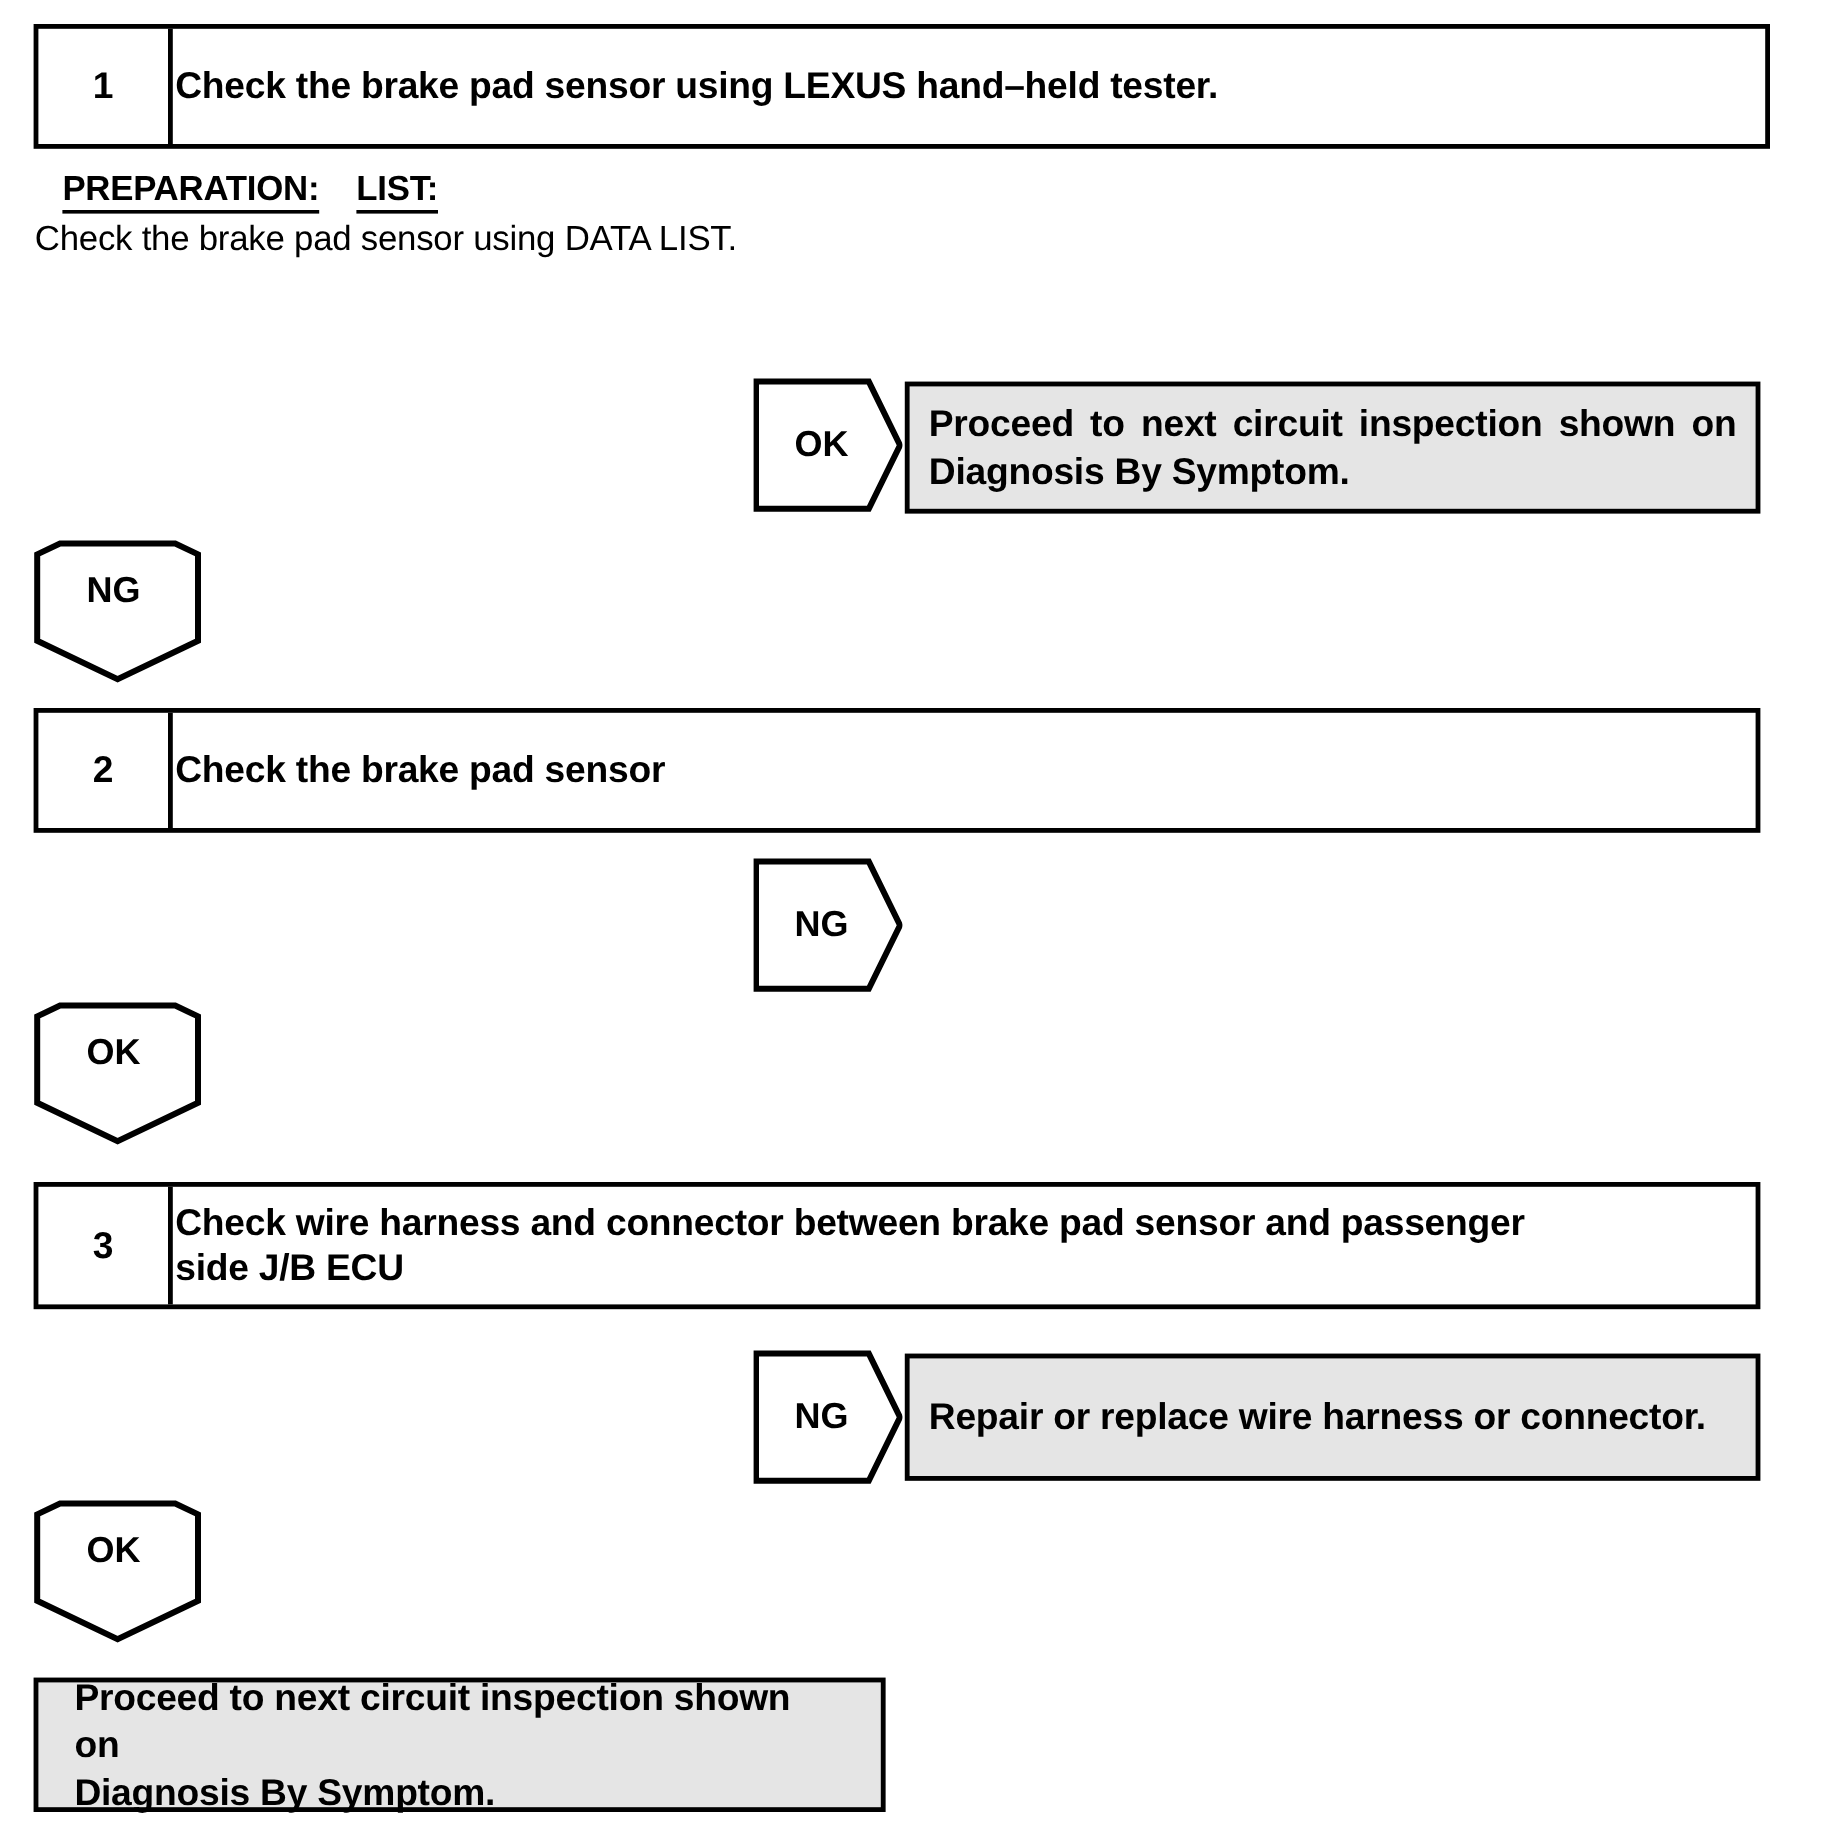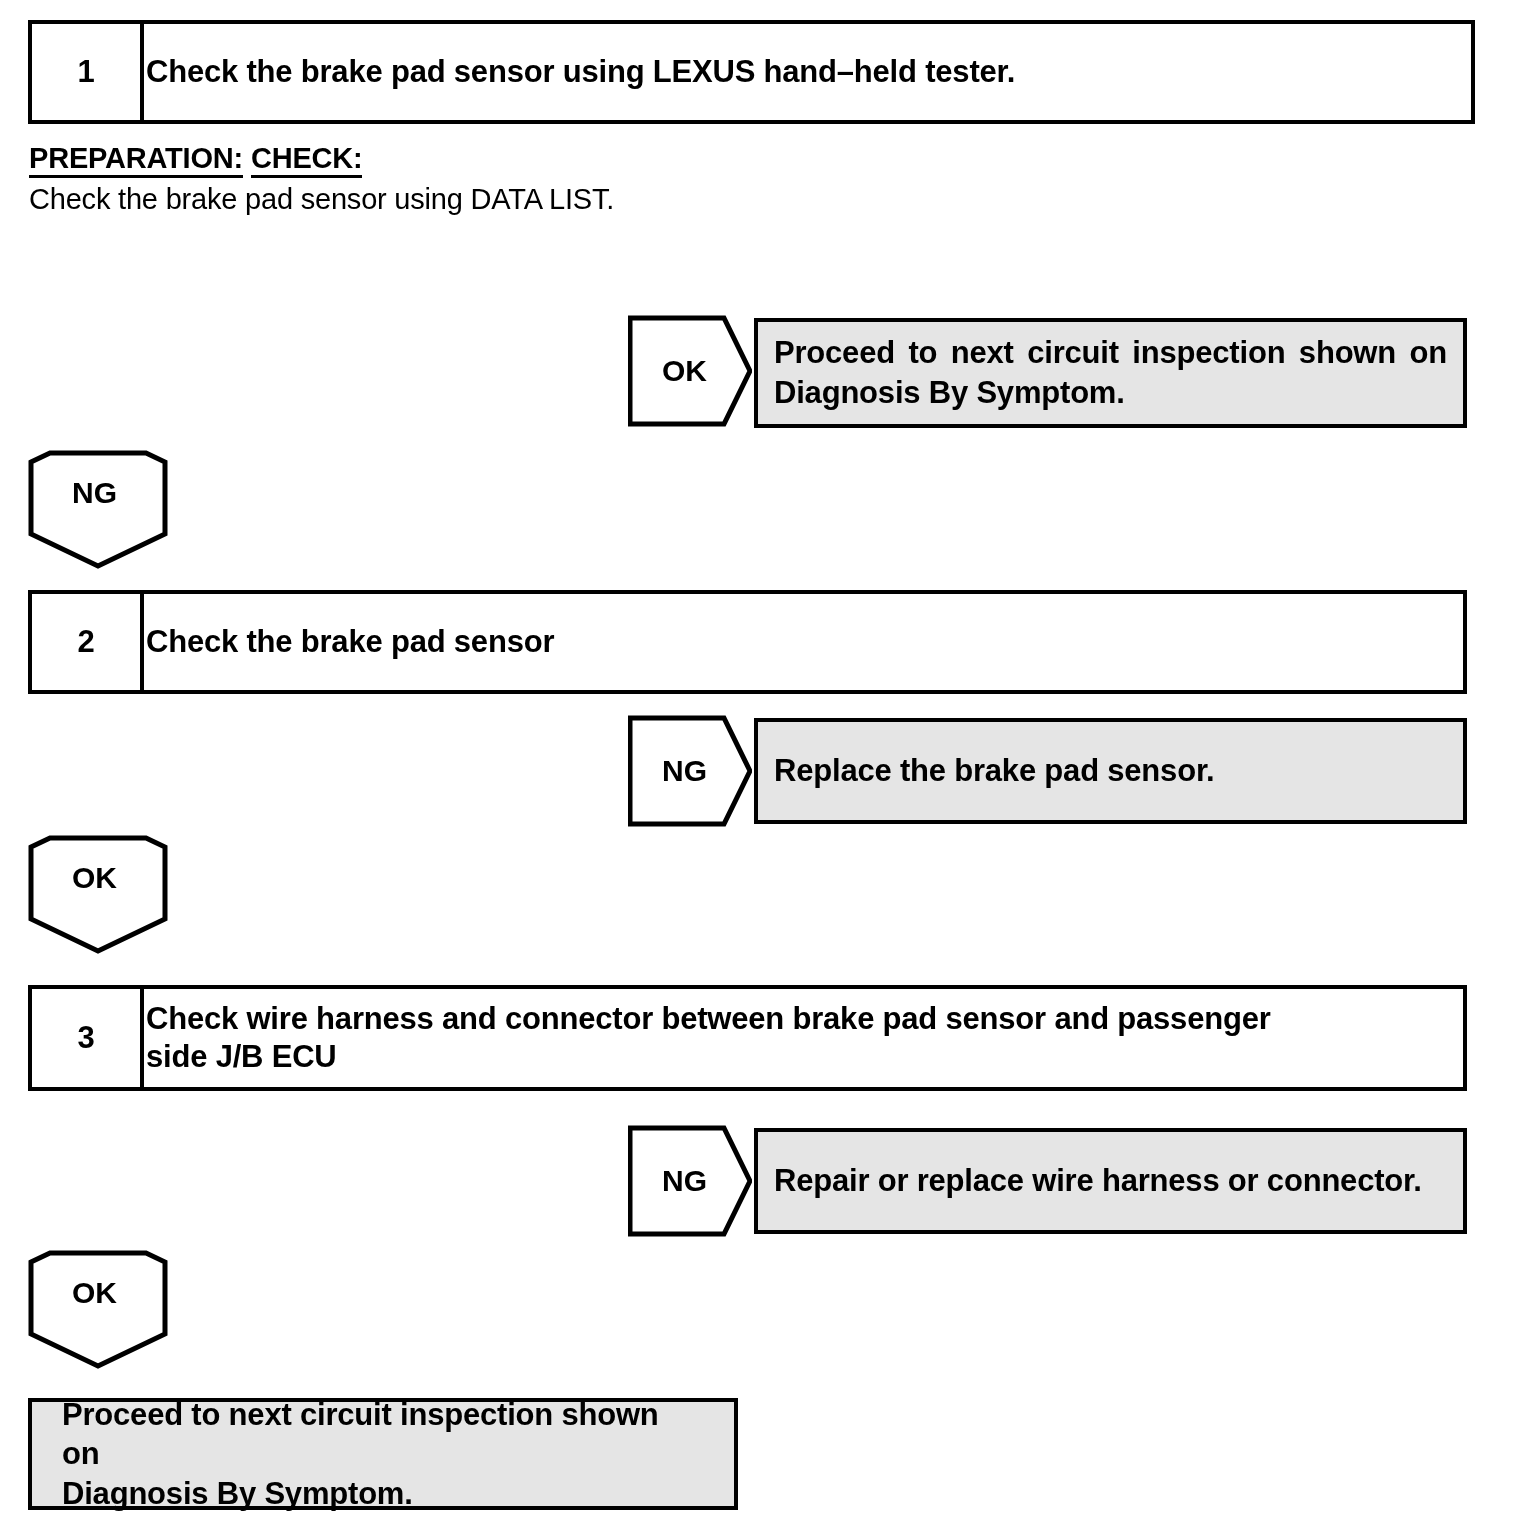--- a/index.html
+++ b/index.html
@@ -63,20 +63,21 @@
     line-height: 1.30;
     letter-spacing: -0.2px;
   }
   .lbl {
     font-weight: bold;
     display: inline-block;
     border-bottom: 3px solid #000;
     padding-bottom: 1px;
     line-height: 1.08;
     margin-bottom: 3px;
+    margin-left: 23px;
   }
   .body-line {
     font-weight: normal;
     margin-bottom: 9px;
   }
   .body-line:last-child { margin-bottom: 4px; }
 
   
   .arrow-right {
     position: absolute;
@@ -160,21 +161,21 @@
 
 <div class="canvas">
 
   <div class="step-box" style="left:28px; top:20px; width:1447px; height:104px;">
     <div class="step-num">1</div>
     <div class="step-text">Check the brake pad sensor using LEXUS hand–held tester.</div>
   </div>
 
   <div class="text-block" style="left:29px; top:140px; width:900px;">
     <div class="lbl">PREPARATION:</div>
-    <div class="lbl">CHECK:</div>
+    <div class="lbl">LIST:</div>
     <div class="body-line">Check the brake pad sensor using DATA LIST.</div>
   </div>
 
   <div class="arrow-right" style="left:628px; top:314px; width:124px; height:114px;">
     <svg class="shape" viewBox="0 0 124 114" preserveAspectRatio="none">
       <polygon points="2,4 96,4 122,57 96,110 2,110" fill="#ffffff" stroke="#000000" stroke-width="5" stroke-linejoin="miter"></polygon>
     </svg>
     <div class="cap">OK</div>
   </div>
 
@@ -197,23 +198,20 @@
     <div class="step-text">Check the brake pad sensor</div>
   </div>
 
   <div class="arrow-right" style="left:628px; top:714px; width:124px; height:114px;">
     <svg class="shape" viewBox="0 0 124 114" preserveAspectRatio="none">
       <polygon points="2,4 96,4 122,57 96,110 2,110" fill="#ffffff" stroke="#000000" stroke-width="5" stroke-linejoin="miter"></polygon>
     </svg>
     <div class="cap">NG</div>
   </div>
 
-  <div class="result-box" style="left:754px; top:718px; width:713px; height:106px;">
-    <div class="result-text">Replace the brake pad sensor.</div>
-  </div>
 
   <div class="arrow-down" style="left:28px; top:835px; width:140px; height:120px;">
     <svg class="shape" viewBox="0 0 140 120" preserveAspectRatio="none">
       <polygon points="3,12 22,3 118,3 137,12 137,84 70,116 3,84" fill="#ffffff" stroke="#000000" stroke-width="5" stroke-linejoin="miter"></polygon>
     </svg>
     <div class="cap">OK</div>
   </div>
 
   <div class="step-box" style="left:28px; top:985px; width:1439px; height:106px;">
     <div class="step-num">3</div>

